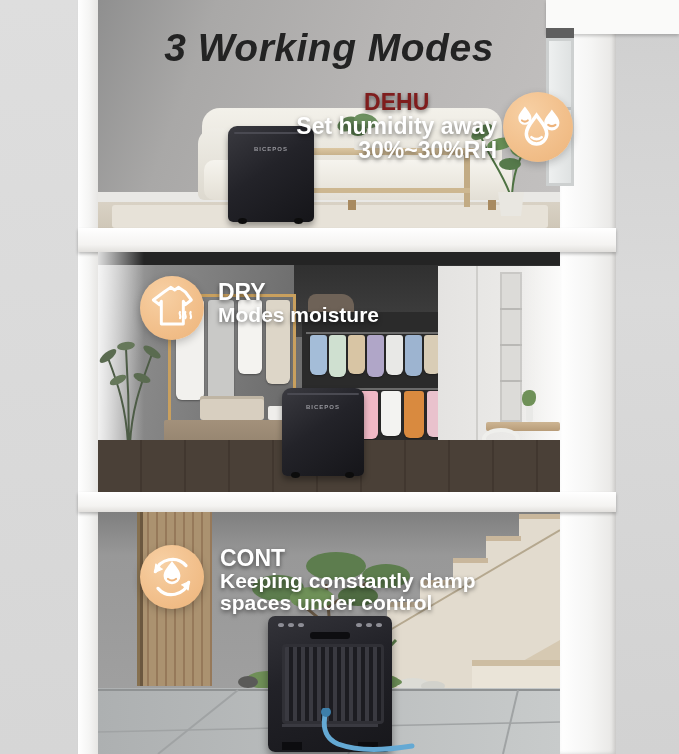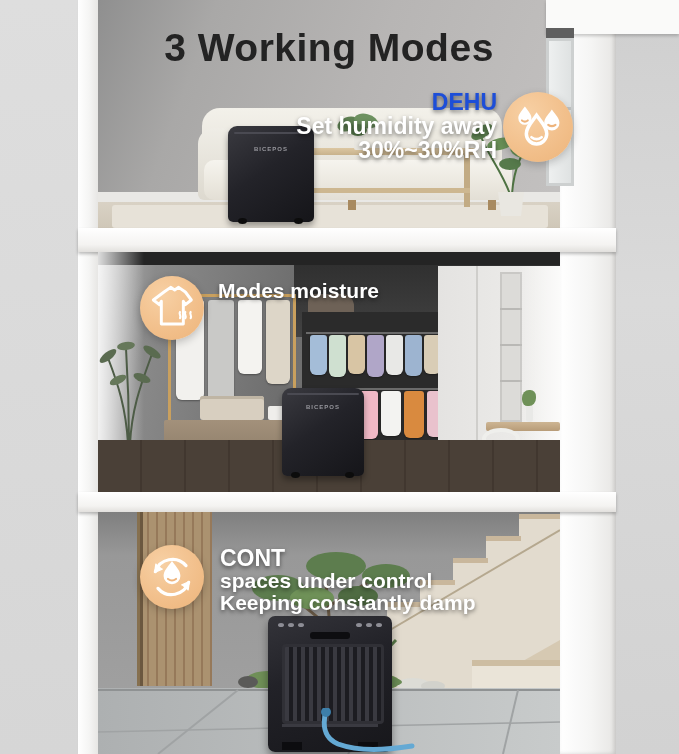--- a/index.html
+++ b/index.html
@@ -29,21 +29,21 @@
   <div class="abs" style="left:616px;top:0;width:63px;height:754px;background:linear-gradient(180deg,#cfcfcf,#dadada 40%,#d2d2d2);"></div>
   <div class="abs col" style="left:78px;top:0;width:20px;height:754px;box-shadow:2px 0 3px rgba(0,0,0,.18);"></div>
   <div class="abs col" style="left:560px;top:0;width:56px;height:754px;box-shadow:-2px 0 4px rgba(0,0,0,.15) inset;"></div>
 
   <div class="abs wallT" style="left:98px;top:0;width:462px;height:228px;">
 
     <div class="abs" style="left:0;top:192px;width:462px;height:10px;background:#e9e8e5;"></div>
     <div class="abs" style="left:0;top:202px;width:462px;height:26px;background:linear-gradient(180deg,#d9d2c5,#cfc7b8);"></div>
     <div class="abs" style="left:14px;top:205px;width:436px;height:23px;background:#e7e2d8;border-radius:3px;"></div>
 
-    <div class="abs title" style="left:0;top:26px;width:462px;text-align:center;">3 Working Modes</div>
+    <div class="abs title" style="left:0;top:26px;width:462px;text-align:center;font-style:italic;">3 Working Modes</div>
 
     <div class="abs" style="left:100px;top:104px;width:318px;height:104px;">
       <div class="abs" style="left:4px;top:4px;width:300px;height:58px;background:linear-gradient(180deg,#f3f1ea,#e6e3da);border-radius:18px 18px 4px 4px;"></div>
       <div class="abs" style="left:0;top:24px;width:42px;height:72px;background:linear-gradient(180deg,#efede6,#ddd9cf);border-radius:16px 16px 6px 6px;"></div>
       <div class="abs" style="left:30px;top:28px;width:52px;height:34px;background:#eae7de;border-radius:10px;box-shadow:0 2px 3px rgba(0,0,0,.15);"></div>
       <div class="abs" style="left:230px;top:26px;width:56px;height:36px;background:#ece9e0;border-radius:10px;box-shadow:0 2px 3px rgba(0,0,0,.15);"></div>
       <div class="abs" style="left:6px;top:56px;width:308px;height:40px;background:linear-gradient(180deg,#f6f4ee,#e3dfd5);border-radius:10px;"></div>
       <div class="abs" style="left:30px;top:96px;width:8px;height:10px;background:#a88a60;"></div>
       <div class="abs" style="left:150px;top:96px;width:8px;height:10px;background:#a88a60;"></div>
       <div class="abs" style="left:290px;top:96px;width:8px;height:10px;background:#a88a60;"></div>
@@ -244,21 +244,21 @@
     </svg>
   </div>
 
   <div class="abs" style="left:546px;top:0;width:133px;height:34px;background:#fafaf9;box-shadow:0 2px 3px rgba(0,0,0,.2);"></div>
   <div class="abs" style="left:546px;top:28px;width:28px;height:10px;background:#5f5f5f;"></div>
   <div class="abs" style="left:546px;top:38px;width:28px;height:148px;background:linear-gradient(90deg,#eef0f0,#dfe2e2);border:3px solid #cdd0d0;box-sizing:border-box;">
     <div class="abs" style="left:0;top:66px;width:22px;height:3px;background:#c2c5c5;"></div>
   </div>
 
   <div class="abs" style="right:182px;top:90px;text-align:right;">
-    <div class="modeLabel" style="color:#1d4ed8;">DEHU</div>
+    <div class="modeLabel" style="color:#7f1d1d;text-align:center;">DEHU</div>
     <div class="modeLine" style="font-size:23px;line-height:24px;">Set humidity away</div>
     <div class="modeLine" style="font-size:23px;line-height:24px;">30%~30%RH</div>
   </div>
   <div class="abs circle" style="left:503px;top:92px;width:70px;height:70px;">
     <svg width="70" height="70" viewBox="0 0 48 48">
       <path d="M15 10c-2.6 3.6-4.5 5.4-4.5 8a4.5 4.5 0 0 0 9 0c0-2.6-1.9-4.4-4.5-8z" fill="#fff"></path>
       <path d="M13 19.5q2 1.6 4 0" stroke="#eeb47c" stroke-width="1.4" fill="none" stroke-linecap="round"></path>
       <path d="M33.5 12c-3 4.2-5.2 6.2-5.2 9.2a5.2 5.2 0 0 0 10.4 0c0-3-2.2-5-5.2-9.2z" fill="#fff"></path>
       <path d="M31 22.5q2.5 1.8 5 0" stroke="#eeb47c" stroke-width="1.4" fill="none" stroke-linecap="round"></path>
       <path d="M23 16c-4.2 5.8-7 8.4-7 12.6a7 7 0 0 0 14 0c0-4.2-2.8-6.8-7-12.6z" fill="none" stroke="#fff" stroke-width="2.4"></path>
@@ -266,32 +266,33 @@
     </svg>
   </div>
 
   <div class="abs circle" style="left:140px;top:276px;width:64px;height:64px;">
     <svg width="64" height="64" viewBox="0 0 48 48">
       <path d="M18 12l5-3.5 3 2 3-2 5 3.5 4.5 6-4.5 3.5-1.5-2.5V36H16V19l-1.5 2.5L10 18z" fill="none" stroke="#fff" stroke-width="2.2" stroke-linejoin="round"></path>
       <path d="M30 27c-1.2 1.6 1.2 2.8 0 4.6 M34 27c-1.2 1.6 1.2 2.8 0 4.6 M38 27c-1.2 1.6 1.2 2.8 0 4.6" stroke="#fff" stroke-width="1.6" fill="none" stroke-linecap="round"></path>
     </svg>
   </div>
   <div class="abs" style="left:218px;top:280px;">
+    <div class="modeLabel">DRY</div>
     <div class="modeLine">Modes moisture</div>
   </div>
 
   <div class="abs circle" style="left:140px;top:545px;width:64px;height:64px;">
     <svg width="64" height="64" viewBox="0 0 48 48">
       <path d="M24 12c-3.8 5.2-6.3 7.5-6.3 11.2a6.3 6.3 0 0 0 12.6 0c0-3.7-2.5-6-6.3-11.2z" fill="#fff"></path>
       <path d="M21 25.5q3 2.2 6 0" stroke="#eeb47c" stroke-width="1.6" fill="none" stroke-linecap="round"></path>
       <path d="M34.5 15.5 A13.5 13.5 0 0 0 11.5 20" stroke="#fff" stroke-width="2.4" fill="none" stroke-linecap="round"></path>
       <path d="M12 14l-1 6.5 6-2.5" fill="#fff" stroke="#fff" stroke-width="1" stroke-linejoin="round"></path>
       <path d="M13.5 32.5 A13.5 13.5 0 0 0 36.5 28" stroke="#fff" stroke-width="2.4" fill="none" stroke-linecap="round"></path>
       <path d="M36 34l1-6.5-6 2.5" fill="#fff" stroke="#fff" stroke-width="1" stroke-linejoin="round"></path>
     </svg>
   </div>
   <div class="abs" style="left:220px;top:546px;">
     <div class="modeLabel">CONT</div>
+    <div class="modeLine">Keeping constantly damp</div>
     <div class="modeLine">spaces under control</div>
-    <div class="modeLine">Keeping constantly damp</div>
   </div>
 
 </div>
 
 </body></html>

